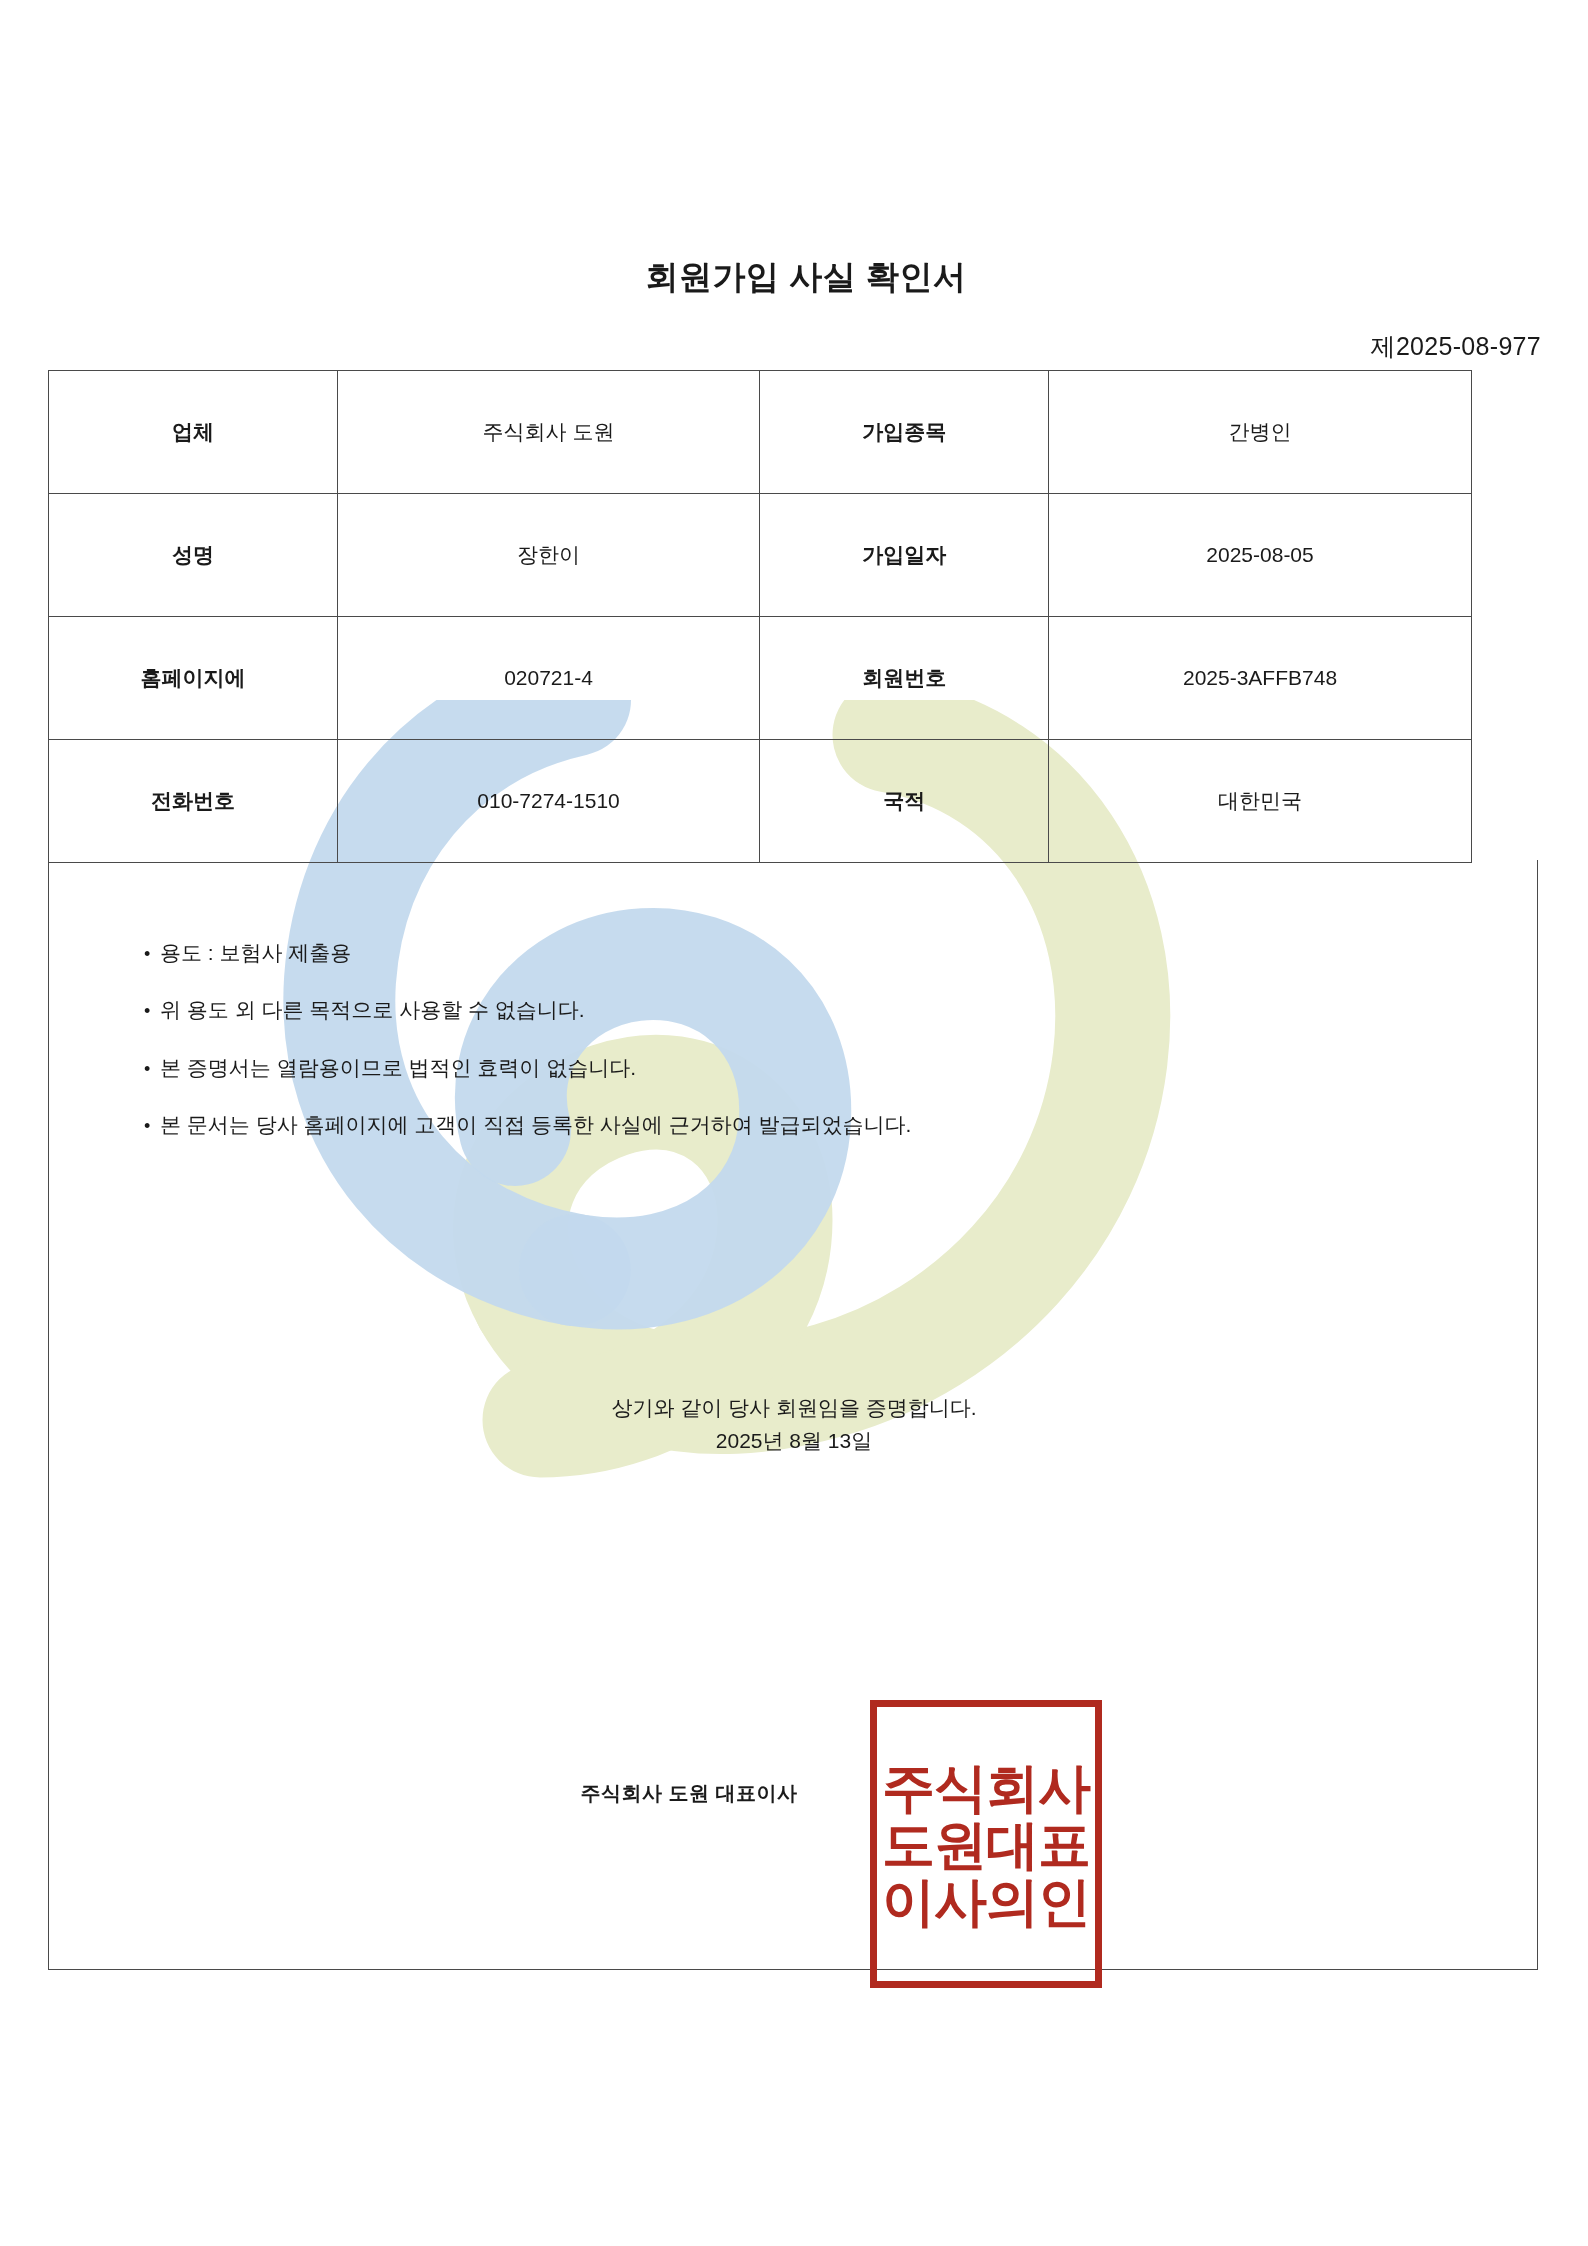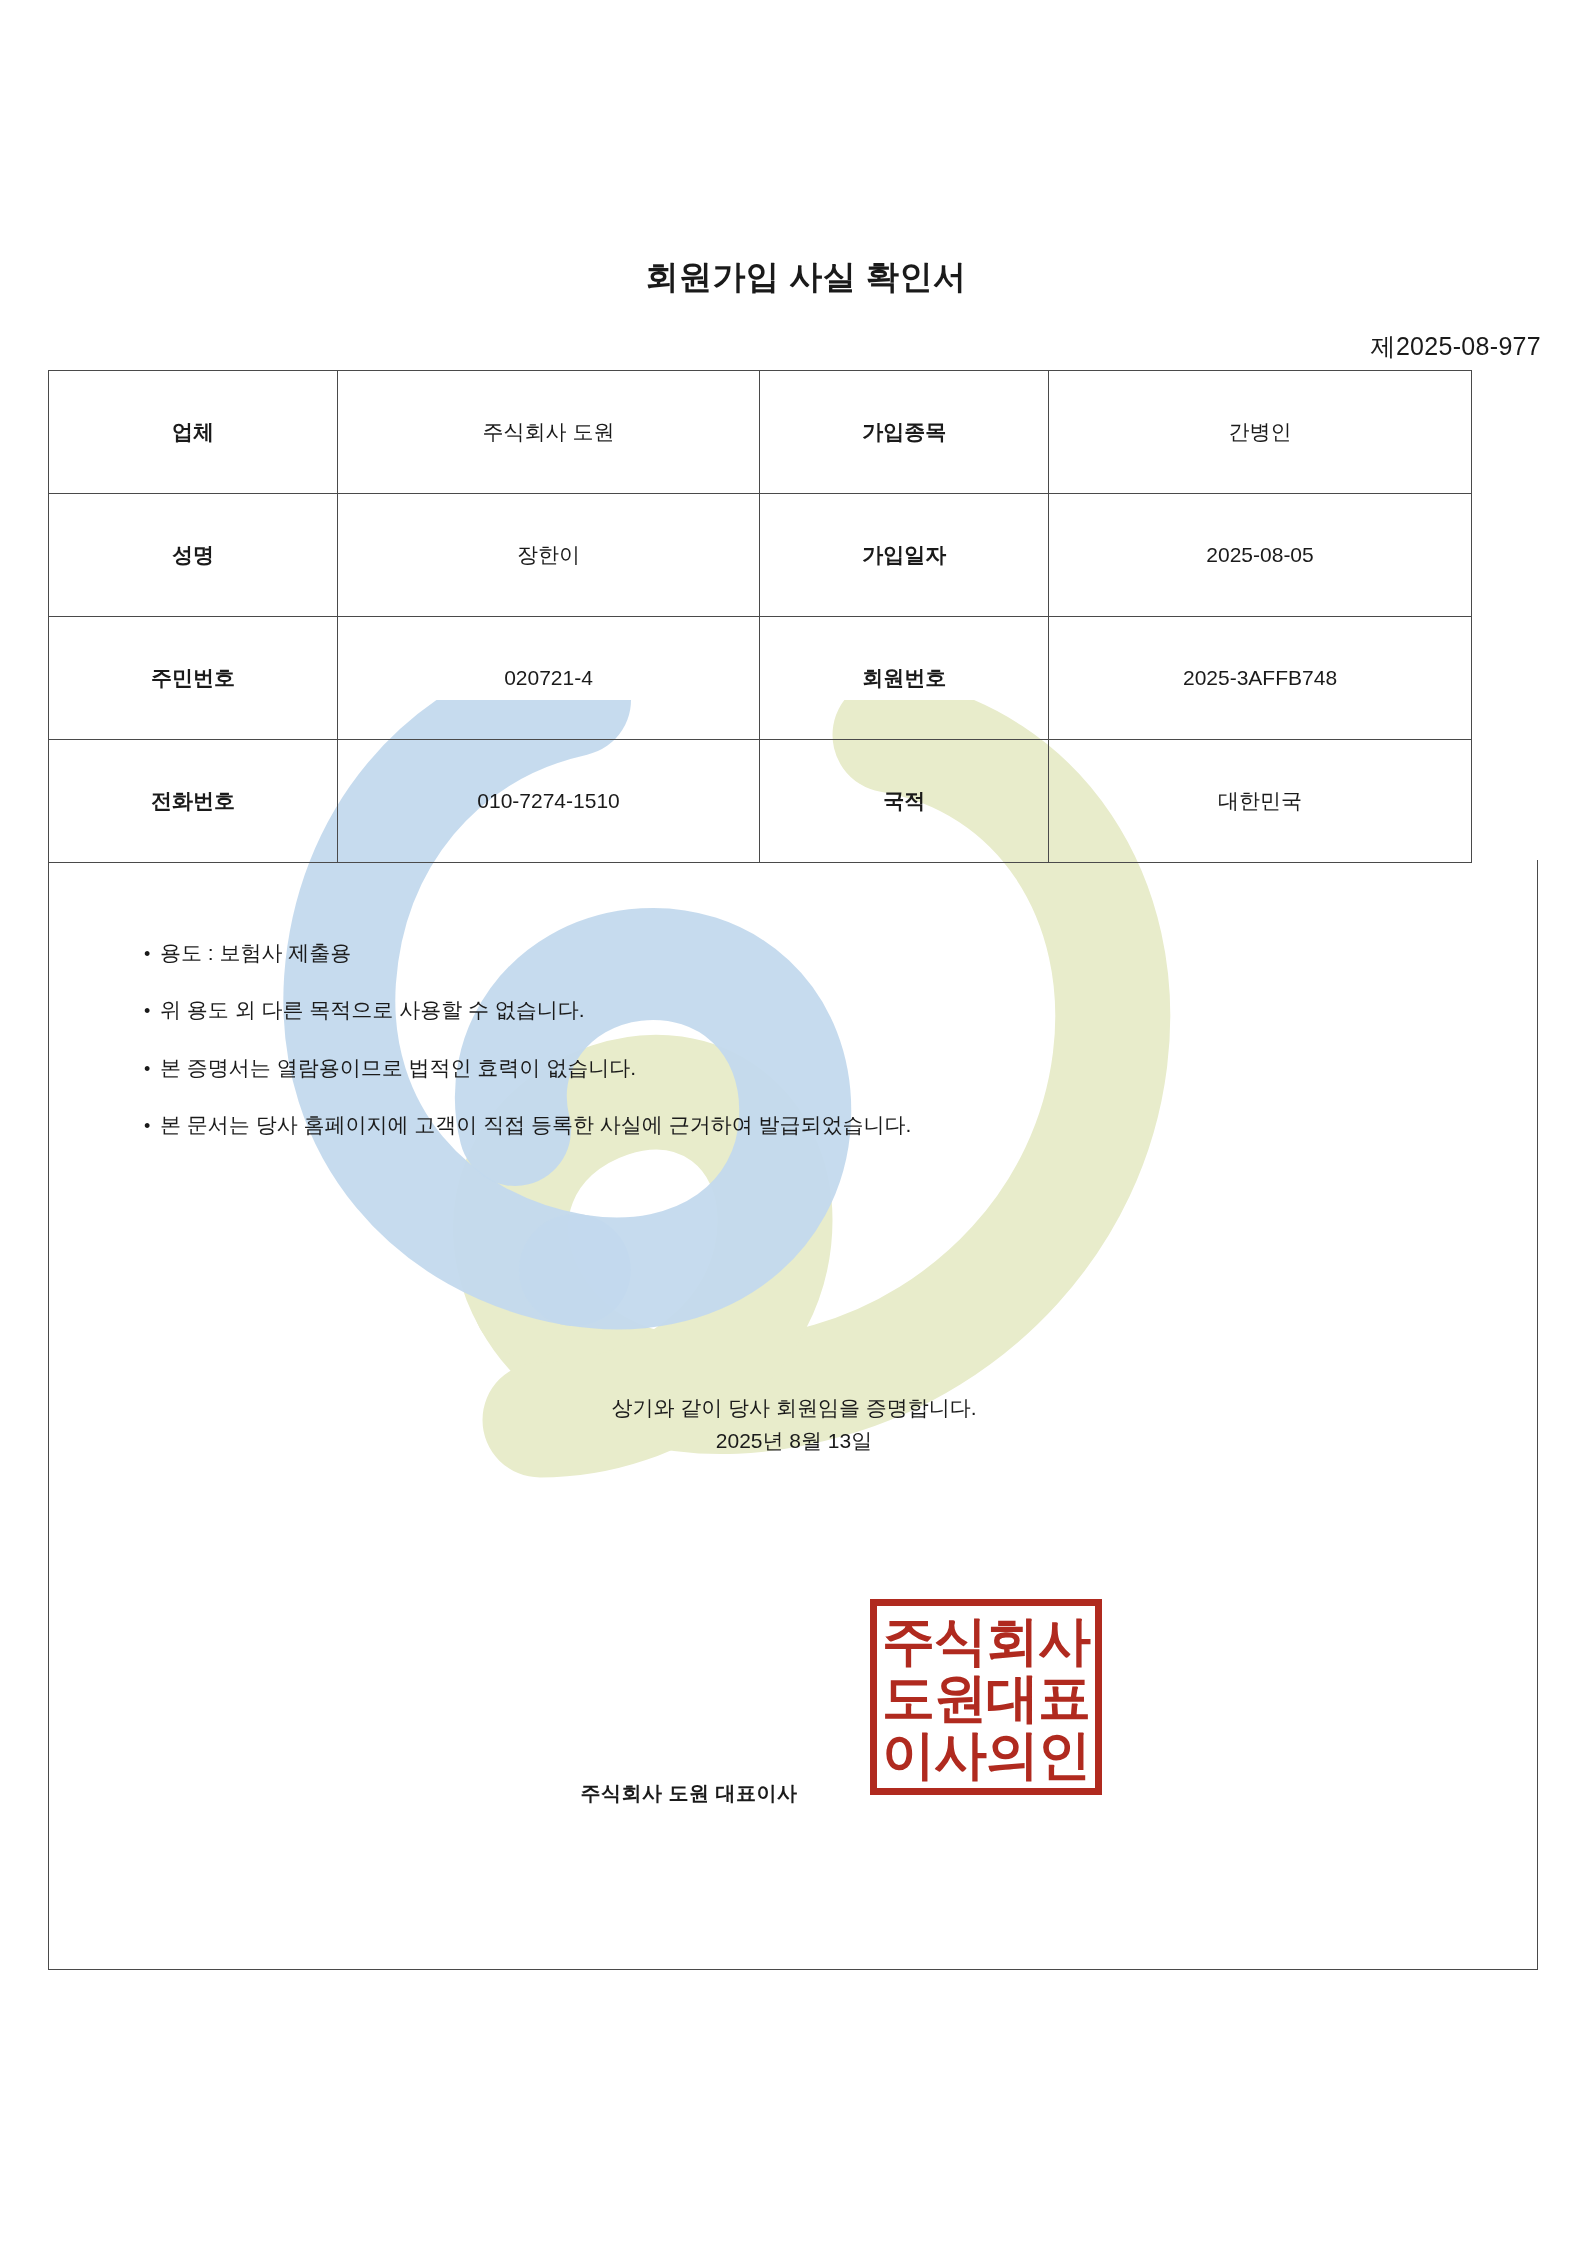--- a/index.html
+++ b/index.html
@@ -144,23 +144,23 @@
     letter-spacing: 0.5px;
     display: inline-block;
     position: relative;
     left: -105px;
   }
 
   
   .seal {
     position: absolute;
     left: 870px;
-    top: 1599px;
+    top: 1700px;
     width: 232px;
-    height: 196px;
+    height: 288px;
     z-index: 4;
   }
   .seal-inner {
     width: 100%;
     height: 100%;
     border: 7px solid #b02a1f;
     box-sizing: border-box;
     display: flex;
     flex-direction: column;
     justify-content: center;
@@ -202,21 +202,21 @@
         <td class="label">가입종목</td>
         <td class="value">간병인</td>
       </tr>
       <tr>
         <td class="label">성명</td>
         <td class="value">장한이</td>
         <td class="label">가입일자</td>
         <td class="value">2025-08-05</td>
       </tr>
       <tr>
-        <td class="label">주민번호</td>
+        <td class="label">홈페이지에</td>
         <td class="value">020721-4</td>
         <td class="label">회원번호</td>
         <td class="value">2025-3AFFB748</td>
       </tr>
       <tr>
         <td class="label">전화번호</td>
         <td class="value">010-7274-1510</td>
         <td class="label">국적</td>
         <td class="value">대한민국</td>
       </tr>

